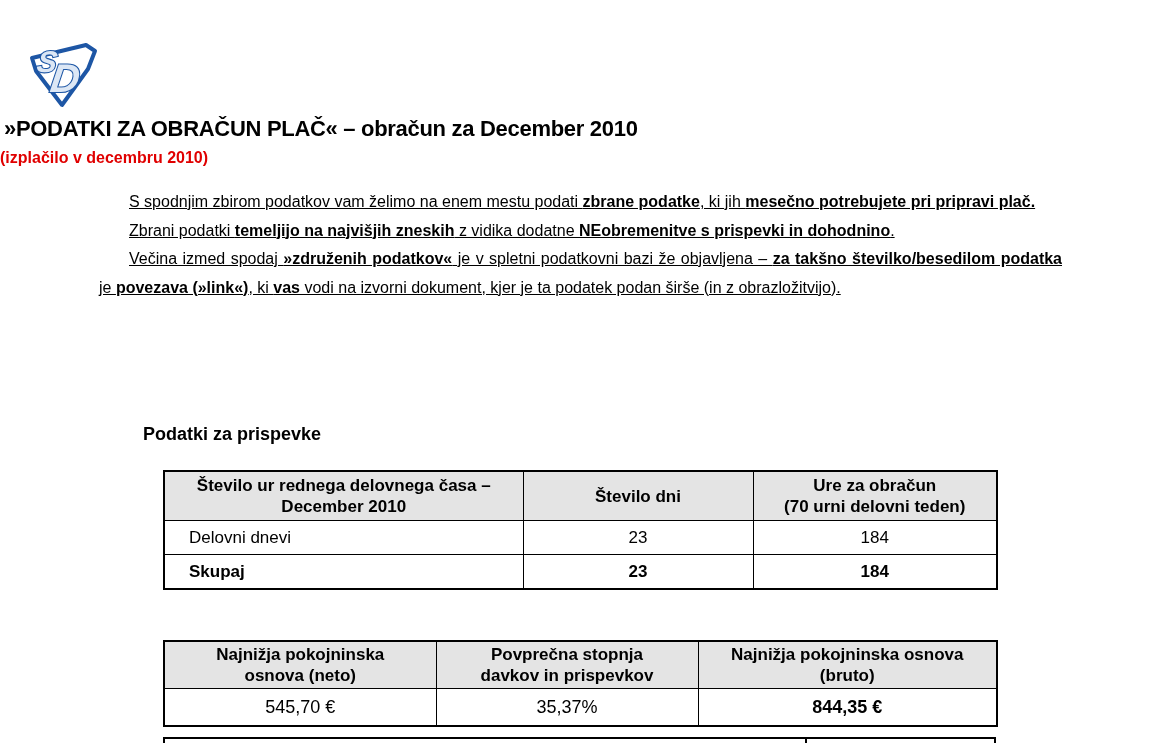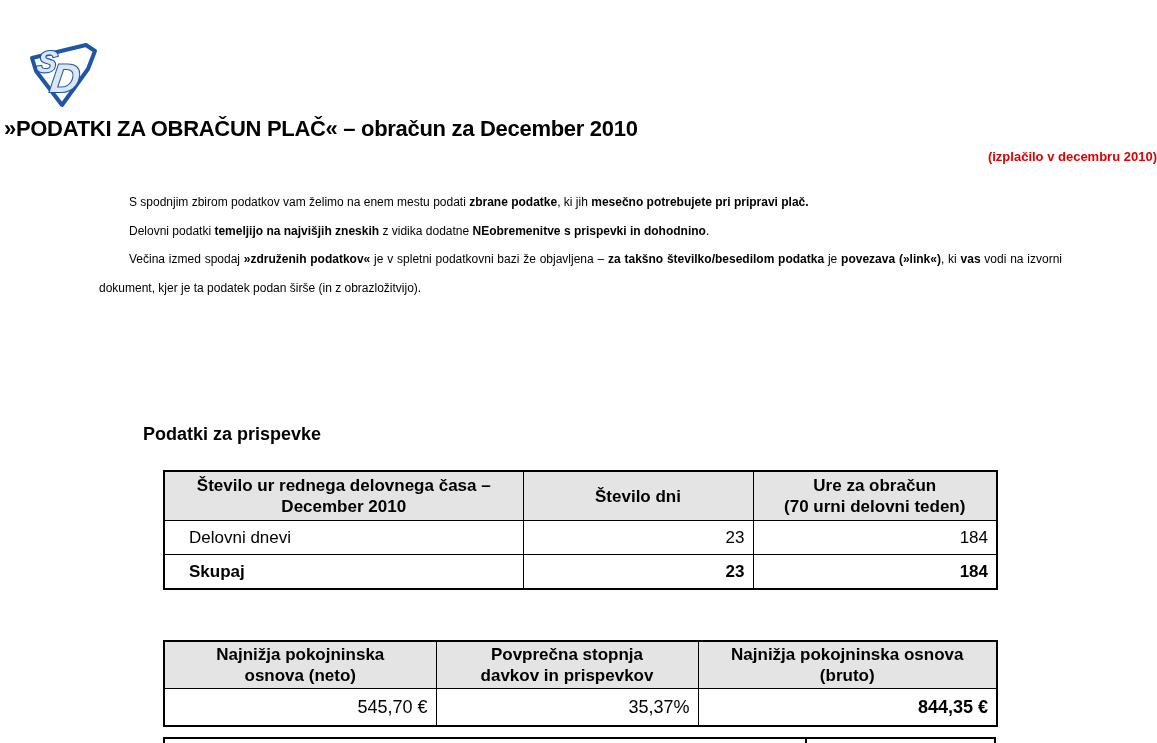--- a/index.html
+++ b/index.html
@@ -6,44 +6,44 @@
   #page{
     position:relative;width:1157px;height:743px;background:#ffffff;
     overflow:hidden;font-family:"Liberation Sans",sans-serif;color:#000;
   }
   #logo{position:absolute;left:28px;top:42px;width:72px;height:68px;}
   #title{
     position:absolute;left:0;top:112px;width:100%;margin:4px;
     font-size:22px;font-weight:bold;letter-spacing:-0.3px;
   }
   #subtitle{
-    position:absolute;left:0;top:149px;width:100%;margin:0;text-align:right;
-    font-size:13px;font-weight:bold;
+    position:absolute;left:0;top:149px;width:100%;margin:0;text-align:left;
+    font-size:16px;font-weight:bold;
   }
   #paragraphs{
     position:absolute;left:99px;top:188px;width:963px;
-    font-size:12px;line-height:28.5px;text-align:justify;
+    font-size:16px;line-height:28.5px;text-align:justify;text-decoration:underline;
   }
   #paragraphs p{margin:0;text-indent:30px;}
   .b{font-weight:bold;}
   #section-heading{
     position:absolute;left:143px;top:424px;margin:0;
     font-size:18px;font-weight:bold;
   }
   table{
     position:absolute;border-collapse:collapse;table-layout:fixed;
     background:#fff;font-family:"Liberation Sans",sans-serif;
     border:2px solid #000;
   }
   th,td{border:1.6px solid #000;padding:2px 8px;vertical-align:middle;}
   th{
     background:#e4e4e4;font-size:17px;font-weight:bold;line-height:21px;
     text-align:center;white-space:pre-line;
   }
-  td{text-align:right;font-size:17px;}
+  td{text-align:center;font-size:17px;}
   #table-0{left:163px;top:470px;width:833px;}
   #table-0 th{height:44px;}
   #table-0 td{height:29px;}
   #table-0 td:first-child{text-align:left;padding-left:24px;}
   #table-1{left:163px;top:640px;width:833px;}
   #table-1 th{height:42px;}
   #table-1 td{height:32px;font-size:18px;}
   #table-3-stub{
     position:absolute;left:163px;top:737px;width:829px;height:10px;
     border:2px solid #000;border-bottom:none;background:#fff;
@@ -63,21 +63,21 @@
       <text x="12" y="30" font-size="30">S</text>
       <text x="28" y="50" font-size="40">D</text>
     </g>
   </svg>
 
   <h1 id="title">»PODATKI ZA OBRAČUN PLAČ« – obračun za December 2010</h1>
   <h2 id="subtitle" style="color: rgb(224, 0, 0);">(izplačilo v decembru 2010)</h2>
 
   <div id="paragraphs">
       <p><span>S spodnjim zbirom podatkov vam želimo na enem mestu podati </span><span class="b">zbrane podatke</span><span>, ki jih </span><span class="b">mesečno potrebujete pri pripravi plač.</span></p>
-      <p><span>Delovni podatki </span><span class="b">temeljijo na najvišjih zneskih</span><span> z vidika dodatne </span><span class="b">NEobremenitve s prispevki in dohodnino</span><span>.</span></p>
+      <p><span>Zbrani podatki </span><span class="b">temeljijo na najvišjih zneskih</span><span> z vidika dodatne </span><span class="b">NEobremenitve s prispevki in dohodnino</span><span>.</span></p>
       <p><span>Večina izmed spodaj </span><span class="b">»združenih podatkov«</span><span> je v spletni podatkovni bazi že objavljena – </span><span class="b">za takšno številko/besedilom podatka</span><span> je </span><span class="b">povezava (»link«)</span><span>, ki </span><span class="b">vas</span><span> vodi na izvorni dokument, kjer je ta podatek podan širše (in z obrazložitvijo).</span></p>
     </div>
 
   <h3 id="section-heading">Podatki za prispevke</h3>
 
   <table id="table-0">
     <colgroup>
         <col style="width:359px">
         <col style="width:230px">
         <col style="width:244px">

